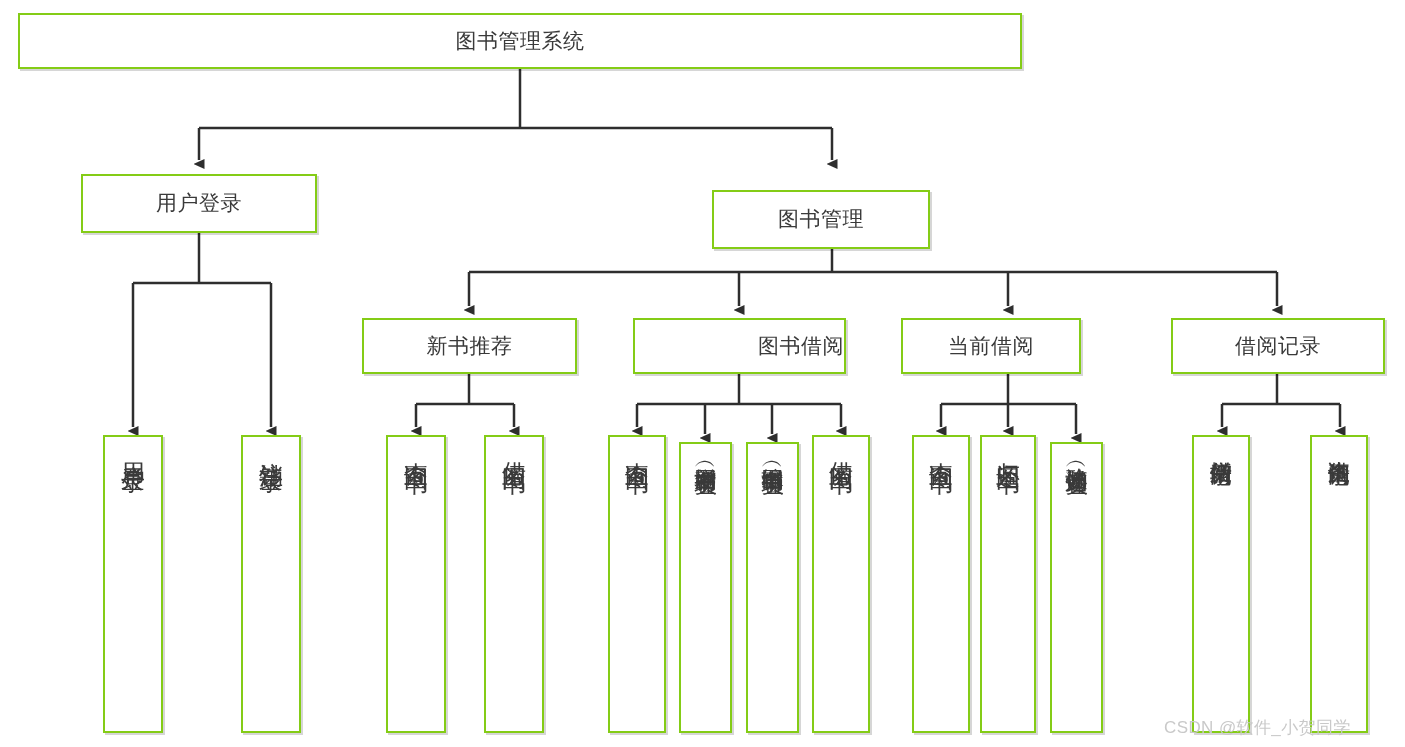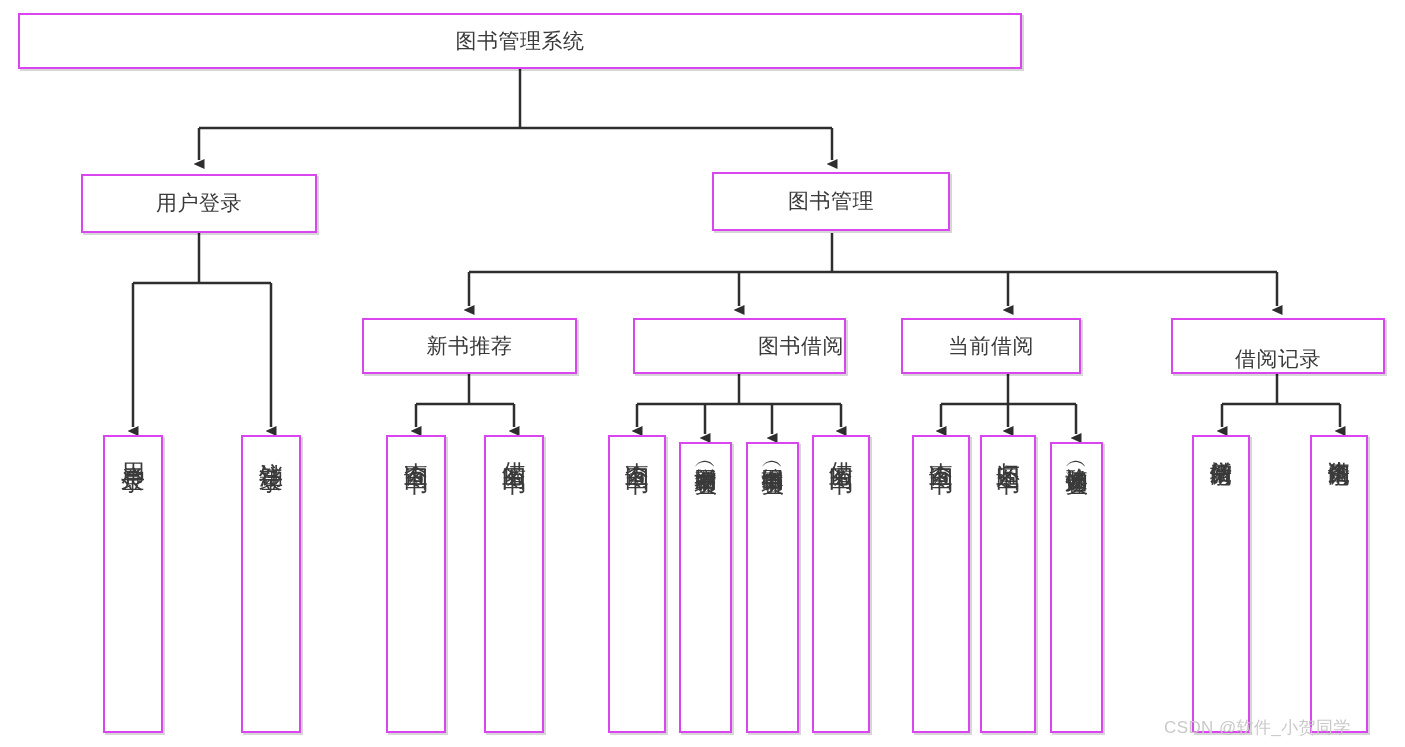--- a/index.html
+++ b/index.html
@@ -21,21 +21,21 @@
     position: absolute;
     left: 0;
     top: 0;
     width: 1405px;
     height: 747px;
   }
   .node {
     position: absolute;
     box-sizing: border-box;
     background: #ffffff;
-    border: 2px solid #d946ef;
+    border: 2px solid #84cc16;
     box-shadow: 2px 2px 0 rgba(0,0,0,0.16);
     display: flex;
     align-items: center;
     justify-content: center;
     color: #3a3a3a;
   }
   .node .lbl {
     display: block;
     text-align: center;
     line-height: 1.18;
@@ -131,34 +131,34 @@
     </g>
   </svg>
 
   <div class="node h root" style="left:18px; top:13px; width:1004px; height:56px;">
     <span class="lbl">图书管理系统</span>
   </div>
 
   <div class="node h" style="left:81px; top:174px; width:236px; height:59px;">
     <span class="lbl">用户登录</span>
   </div>
-  <div class="node h" style="left:712px; top:172px; width:238px; height:59px;">
+  <div class="node h" style="left:712px; top:190px; width:218px; height:59px;">
     <span class="lbl">图书管理</span>
   </div>
 
   <div class="node h" style="left:362px; top:318px; width:215px; height:56px;">
     <span class="lbl">新书推荐</span>
   </div>
   <div class="node h" style="left:633px; top:318px; width:213px; height:56px;justify-content:flex-end;">
     <span class="lbl">图书借阅</span>
   </div>
   <div class="node h" style="left:901px; top:318px; width:180px; height:56px;">
     <span class="lbl">当前借阅</span>
   </div>
-  <div class="node h" style="left:1171px; top:318px; width:214px; height:56px;align-items:flex-end;">
+  <div class="node h" style="left:1171px; top:318px; width:214px; height:56px;">
     <span class="lbl">借阅记录</span>
   </div>
 
   <div class="node v" style="left:103px; top:435px; width:60px; height:298px;">
     <span class="lbl">用户登录</span>
   </div>
   <div class="node v" style="left:241px; top:435px; width:60px; height:298px;">
     <span class="lbl">注销登录</span>
   </div>
 

